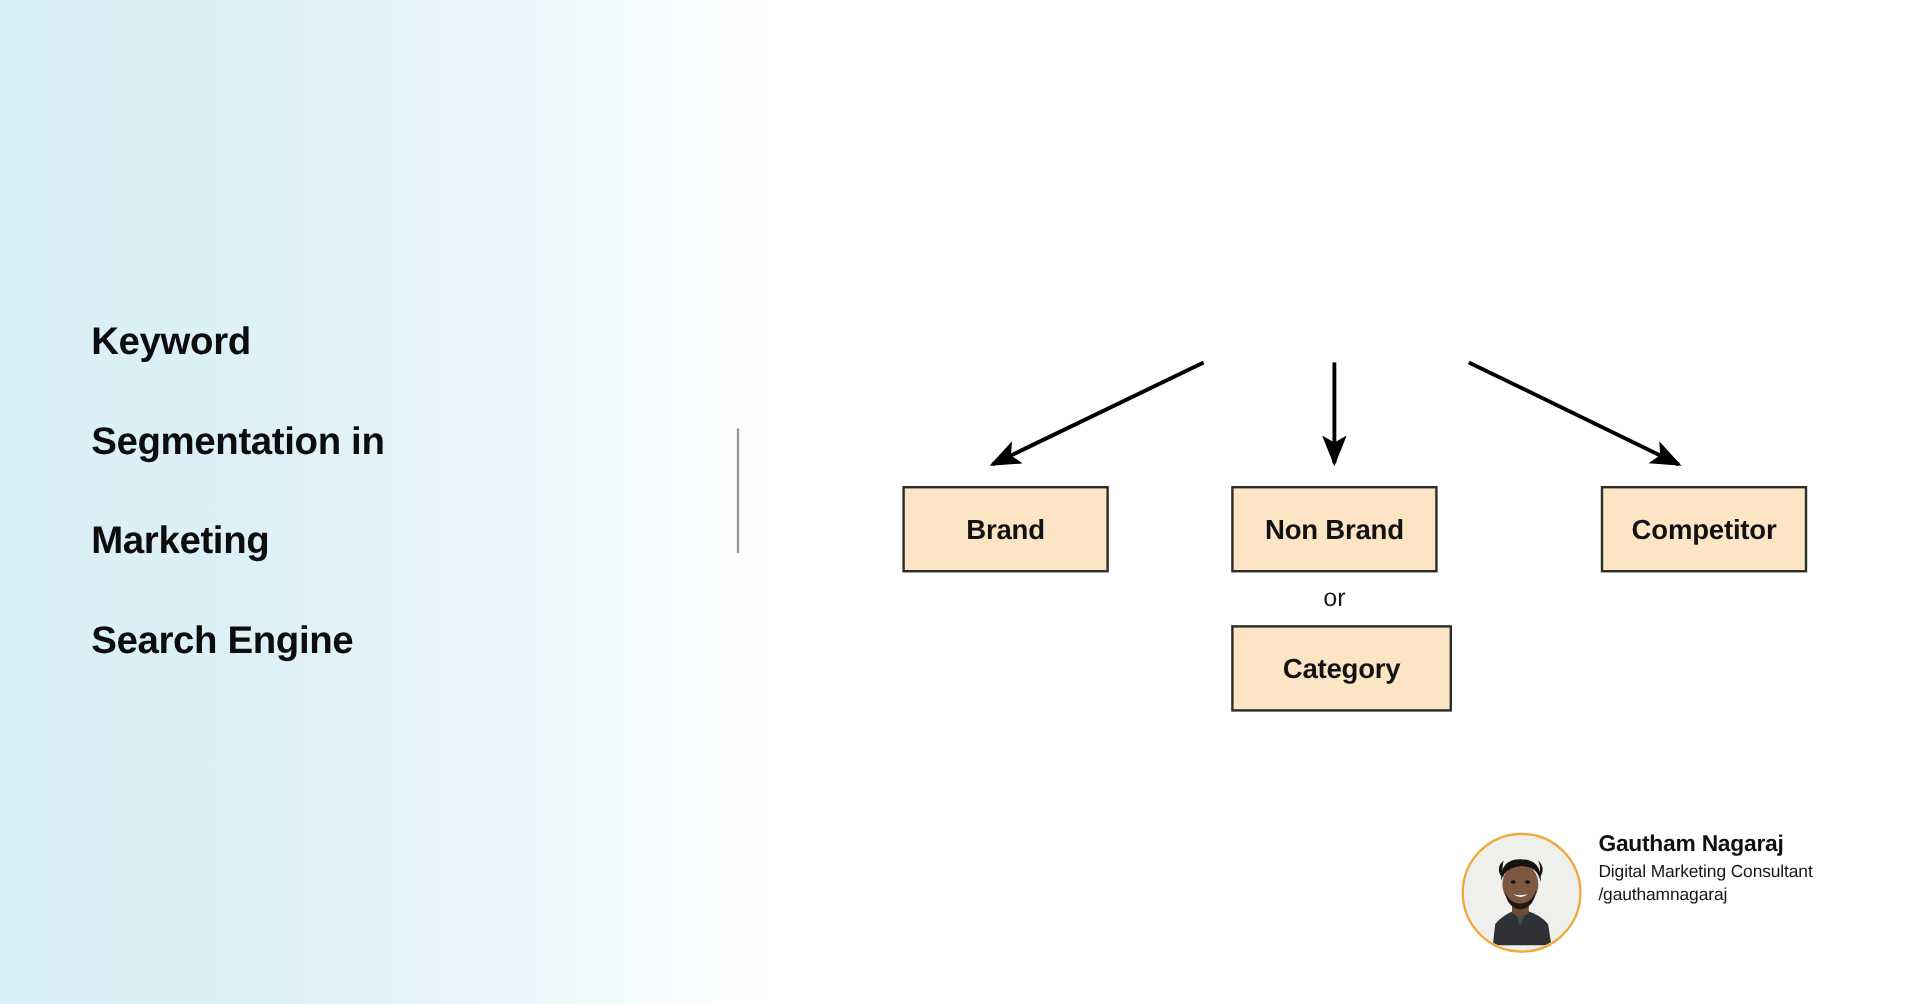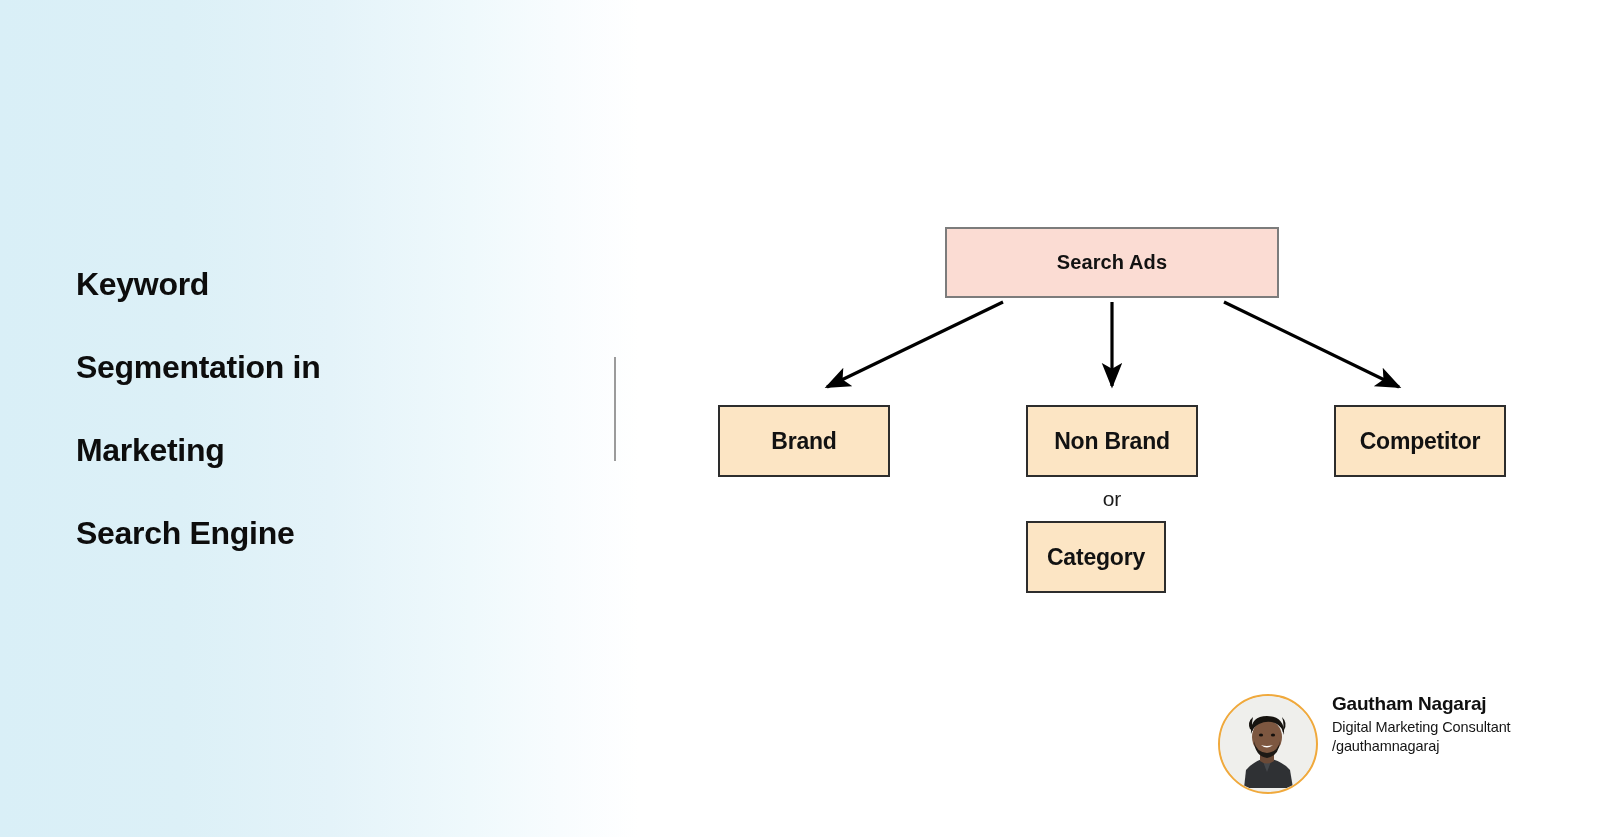--- a/index.html
+++ b/index.html
@@ -81,42 +81,42 @@
     font-size: 20px;
     letter-spacing: 0.1px;
   }
   .node-child {
     background: #fce5c4;
     border: 2px solid #2d2d2d;
     font-size: 23px;
     letter-spacing: -0.2px;
   }
   .node-brand {
-    left: 718px;
+    left: 752px;
     top: 405px;
     width: 172px;
     height: 72px;
     text-align: center;
   }
   .node-nonbrand {
     left: 1026px;
     top: 405px;
     width: 172px;
     height: 72px;
   }
   .node-competitor {
     left: 1334px;
     top: 405px;
     width: 172px;
     height: 72px;
   }
   .node-category {
     left: 1026px;
     top: 521px;
-    width: 140px;
+    width: 184px;
     height: 72px;
   }
   .or-label {
     position: absolute;
     left: 1026px;
     top: 487px;
     width: 172px;
     text-align: center;
     font-size: 21px;
     font-weight: 400;
@@ -200,23 +200,20 @@
         </marker>
       </defs>
 
       <line x1="1003" y1="302" x2="827" y2="387" stroke="#000000" stroke-width="3.2" marker-end="url(#ah)"></line>
 
       <line x1="1112" y1="302" x2="1112" y2="386" stroke="#000000" stroke-width="3.2" marker-end="url(#ah)"></line>
 
       <line x1="1224" y1="302" x2="1399" y2="387" stroke="#000000" stroke-width="3.2" marker-end="url(#ah)"></line>
     </svg>
 
-    <div class="node node-root">
-      <span>Search Ads</span>
-    </div>
 
     <div class="node node-child node-brand">
       <span>Brand</span>
     </div>
 
     <div class="node node-child node-nonbrand">
       <span>Non Brand</span>
     </div>
 
     <div class="node node-child node-competitor">

